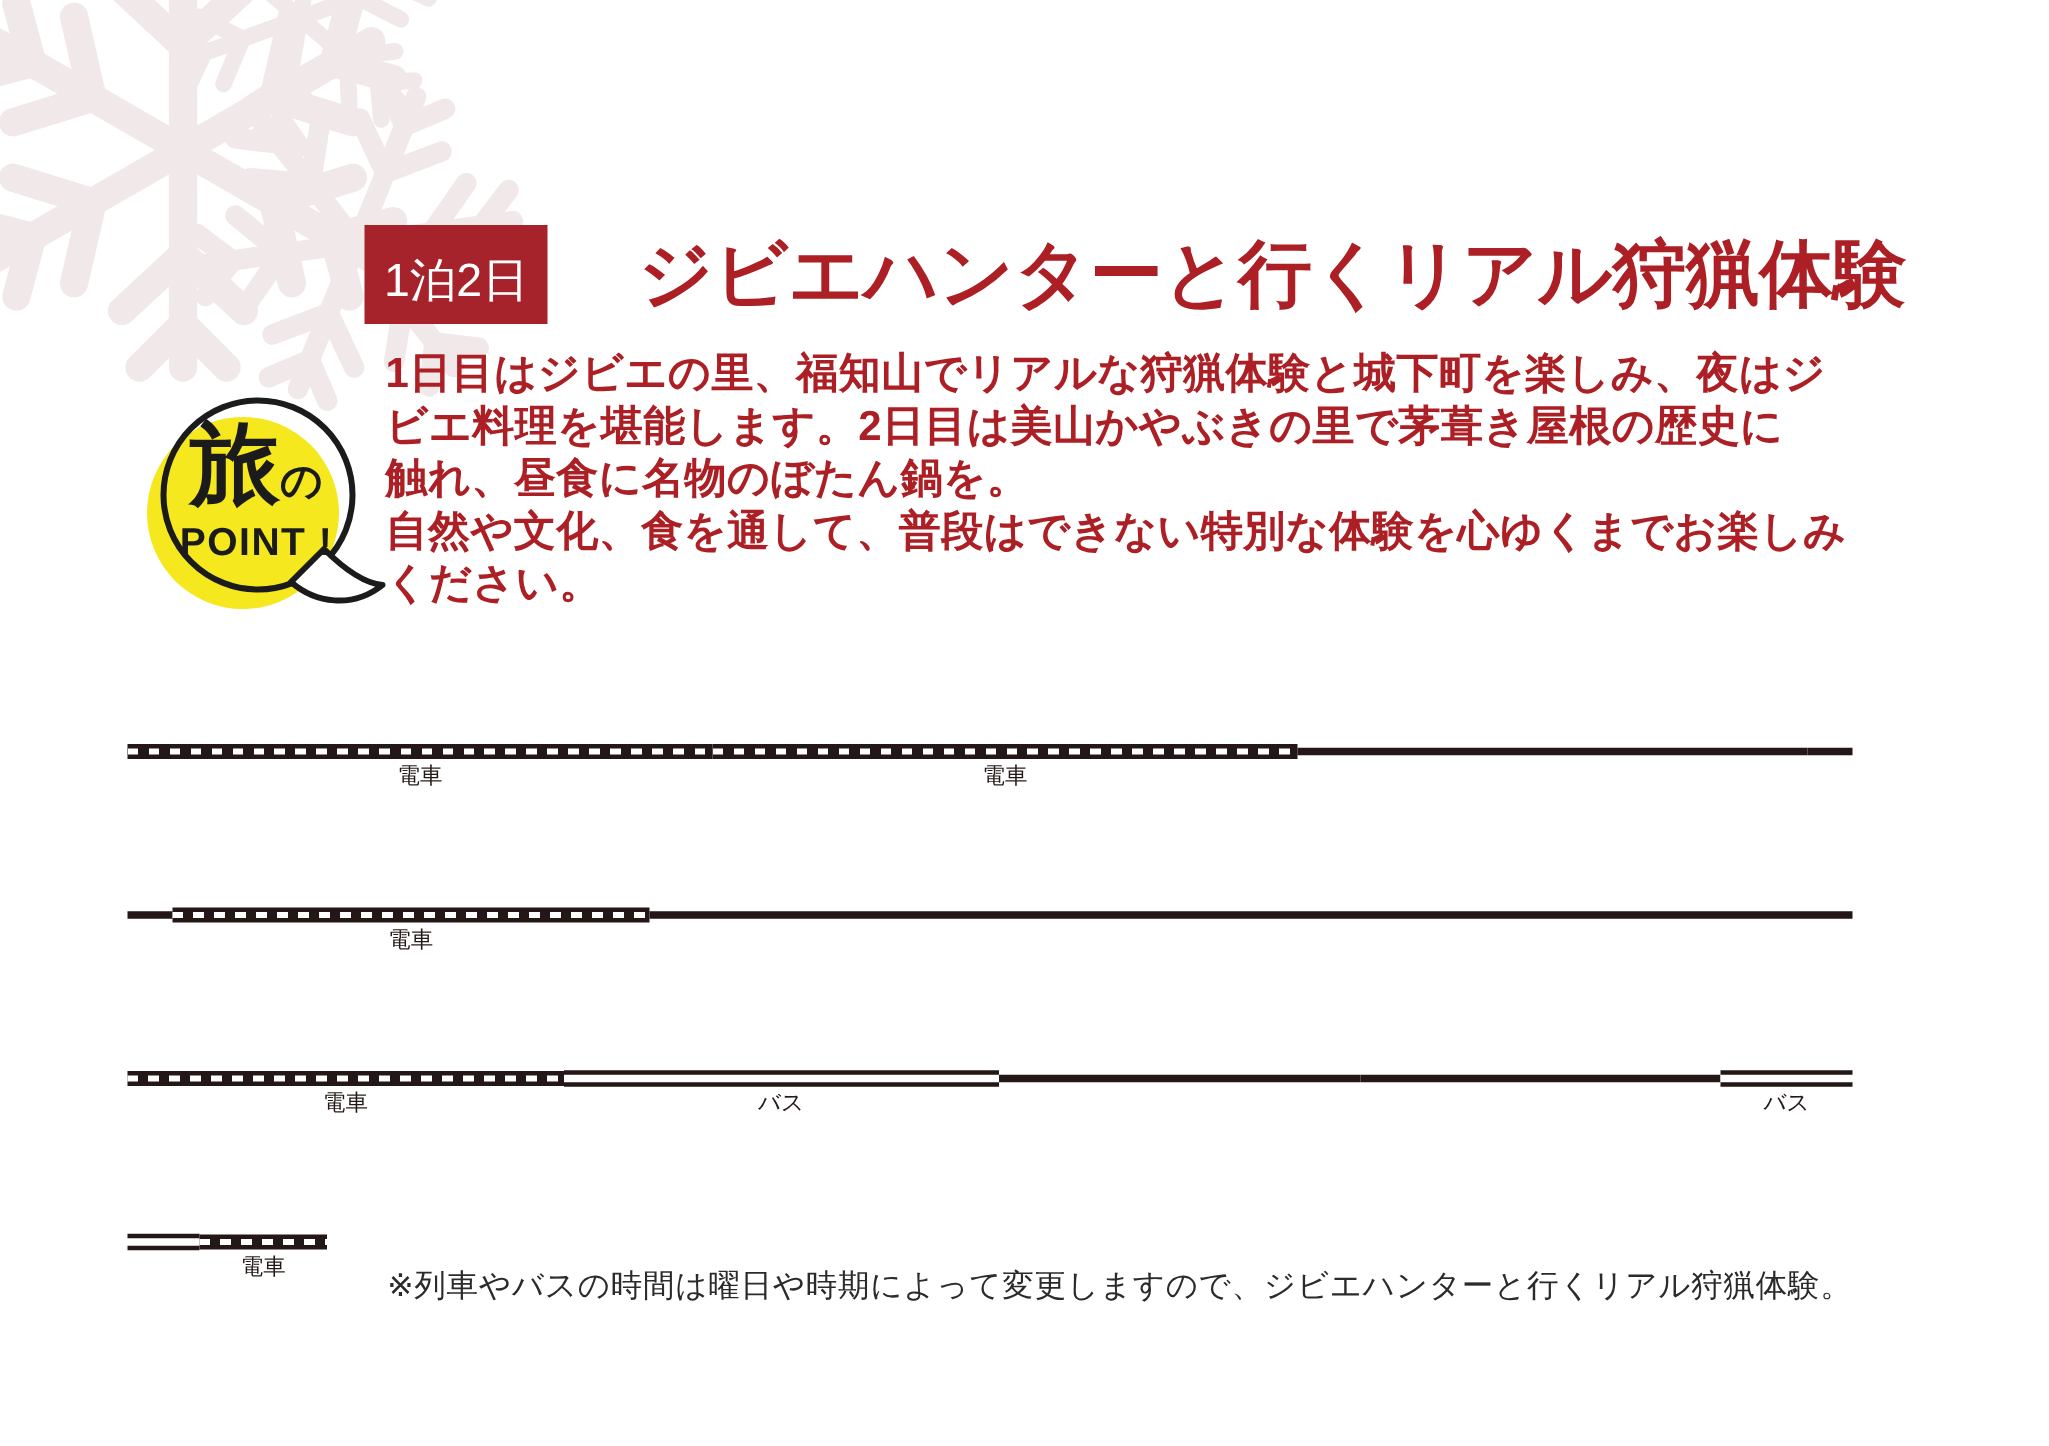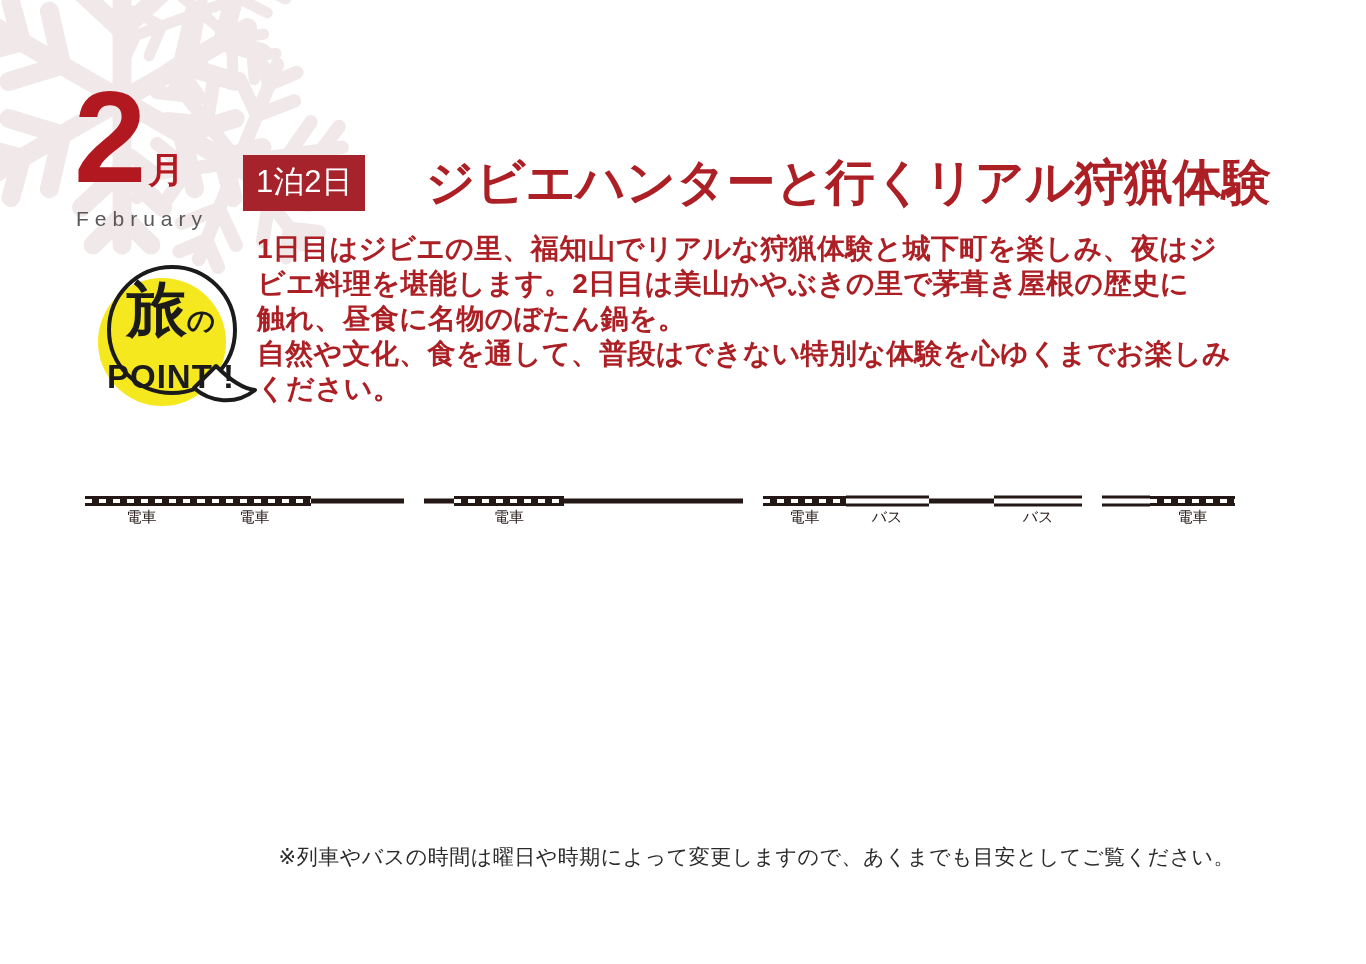--- a/index.html
+++ b/index.html
@@ -13,31 +13,31 @@
   .month{position:absolute;left:74px;top:72px;color:#b2181f;line-height:1;}
   .month-number{font-size:130px;font-weight:bold;letter-spacing:-4px;}
   .month-unit{font-size:36px;font-weight:bold;margin-left:6px;}
   .month-en{font-size:21px;color:#595757;letter-spacing:6px;margin-top:6px;margin-left:2px;}
   
   .point{position:absolute;left:92px;top:258px;width:170px;height:160px;}
   .point svg{position:absolute;left:0;top:0;}
   .point-text{position:absolute;left:8px;top:22px;width:142px;text-align:center;color:#1b1b1b;line-height:1;}
   .point-text .tabi{font-size:60px;font-weight:bold;}
   .point-text .no{font-size:28px;font-weight:bold;}
-  .point-text .pt2{font-size:33px;font-weight:bold;letter-spacing:1px;margin-top:20px;}
+  .point-text .pt2{font-size:26px;font-weight:bold;letter-spacing:1px;margin-top:8px;}
   
   .title-row{position:absolute;left:243px;top:150px;display:flex;align-items:center;gap:16px;}
-  .duration-badge{background:#a6232b;color:#fff;font-size:31px;padding:6px 13px 8px;white-space:nowrap;}
+  .duration-badge{background:#a6232b;color:#fff;font-size:31px;padding:16px 13px 8px;white-space:nowrap;}
   .main-title{color:#ac1f24;font-size:49px;font-weight:bold;white-space:nowrap;letter-spacing:0px;margin-left:44px;}
   .description{
     position:absolute;left:237px;top:231px;width:1015px;
     color:#ac1f24;font-size:28px;font-weight:bold;line-height:35px;white-space:pre-line;letter-spacing:0.3px;margin-left:20px;
   }
   
-  .timeline{position:absolute;left:85px;top:451px;width:1150px;display:flex;flex-direction:row;gap:20px;}
+  .timeline{position:absolute;left:85px;top:451px;width:1150px;display:flex;flex-direction:column;gap:37px;}
   .t-row{display:flex;align-items:flex-start;width:100%;}
   .t-row:last-child{width:auto;}
   .time{
     height:25px;display:flex;align-items:flex-end;justify-content:center;
     font-size:21px;color:#111;white-space:nowrap;padding-bottom:3px;font-weight:500;letter-spacing:0.5px;
   }
   
   .conn{display:flex;flex-direction:column;flex:1 1 80px;min-width:12px;}
   .conn-solid{flex-basis:30px;}
   .conn .time{width:100%;}
@@ -76,24 +76,20 @@
         <use href="#spoke" transform="rotate(180)"></use>
         <use href="#spoke" transform="rotate(240)"></use>
         <use href="#spoke" transform="rotate(300)"></use>
       </g>
     </defs>
     <use href="#flake" transform="translate(122,100) scale(1.45)"></use>
     <use href="#flake" transform="translate(238,162) rotate(22) scale(1.05)"></use>
     <use href="#flake" transform="translate(200,12) rotate(10) scale(0.85)"></use>
   </svg>
 
-  <div class="month">
-    <span class="month-number">2</span><span class="month-unit">月</span>
-    <div class="month-en">February</div>
-  </div>
 
   <div class="point">
     <svg width="170" height="160" viewBox="0 0 170 160">
       <circle cx="70" cy="84" r="64" fill="#f6e81e"></circle>
       <circle cx="80" cy="72" r="63" fill="none" stroke="#1b1b1b" stroke-width="4"></circle>
       <path d="M124,108 C140,124 152,131 163,132 C143,148 118,144 102,130 Z" fill="#ffffff" stroke="#1b1b1b" stroke-width="4" stroke-linejoin="round"></path>
     </svg>
     <div class="point-text">
       <div><span class="tabi">旅</span><span class="no">の</span></div>
       <div class="pt2">POINT !</div>
@@ -218,15 +214,15 @@
         <div class="conn conn-train">
           <div class="time"></div>
           <div class="lineband">
             <div class="line line-train"></div>
             <div class="mode-label">電車</div>
           </div>
         </div>
       </div>
     </div>
 
-  <div class="footnote">※列車やバスの時間は曜日や時期によって変更しますので、あくまでも目安としてご覧ください。</div>
+  <div class="footnote">※列車やバスの時間は曜日や時期によって変更しますので、ジビエハンターと行くリアル狩猟体験。</div>
 
 </div>
 
 </body></html>

